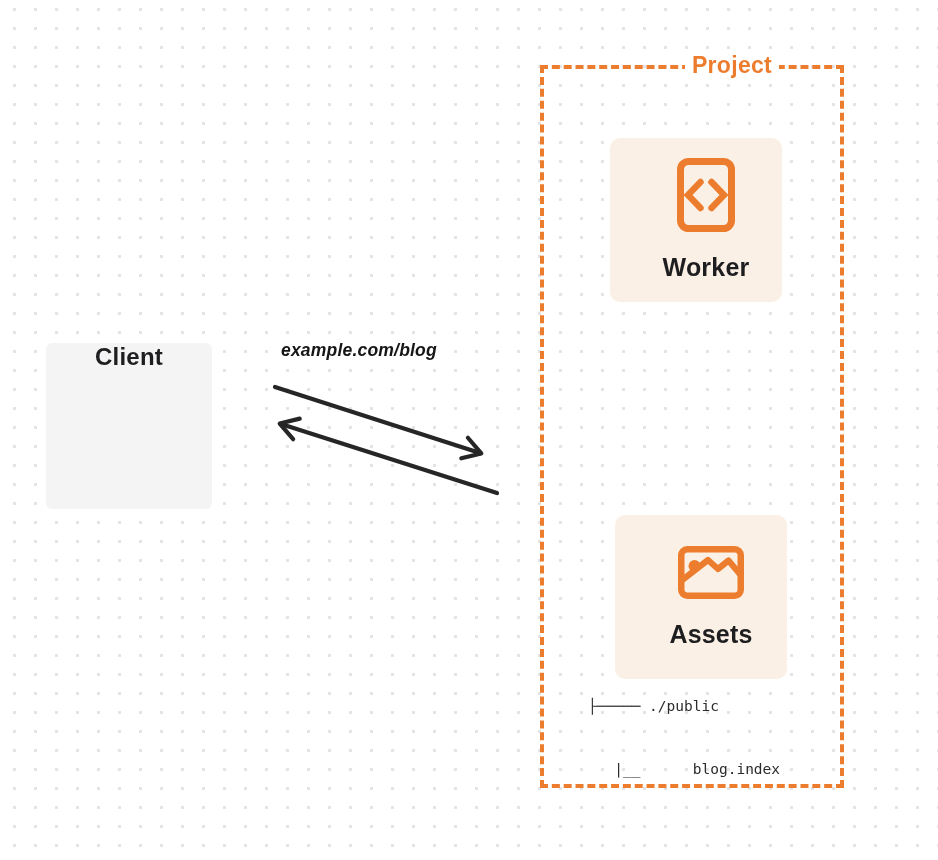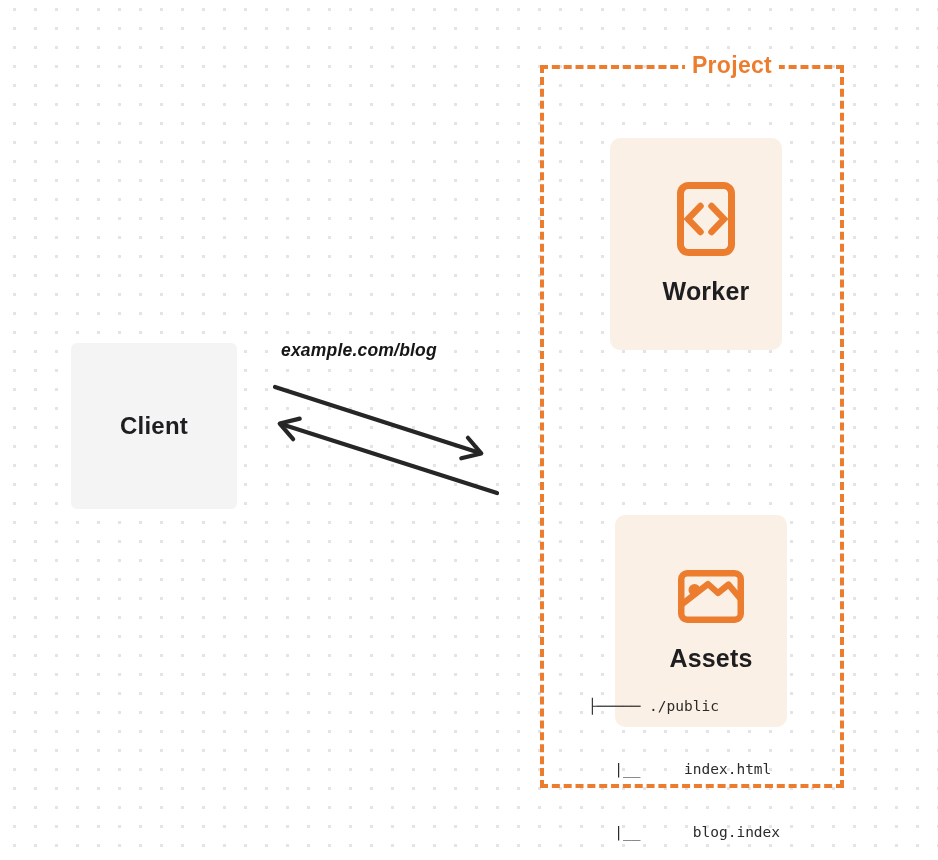--- a/index.html
+++ b/index.html
@@ -17,23 +17,23 @@
     position:relative;
     width:938px;height:860px;
     background-color:var(--page-bg);
     background-image:radial-gradient(circle, var(--dot) 1.7px, transparent 1.9px);
     background-size:21px 19px;
     background-position:4px 0px;
     overflow:hidden;
     font-family:"Liberation Sans", sans-serif;
   }
   .client-box{
-    position:absolute;left:71px;top:343px;width:166px;height:166px;
+    position:absolute;left:46px;top:343px;width:166px;height:166px;
     background:var(--client-bg);border-radius:6px;
-    display:flex;align-items:center;justify-content:center;
+    display:flex;align-items:flex-start;justify-content:center;
   }
   .client-box .label{
     font-size:24px;font-weight:700;color:var(--text-dark);letter-spacing:.2px;
   }
   .request-label{
     position:absolute;left:281px;top:340px;
     font-size:17.5px;font-weight:700;color:#161616;letter-spacing:.2px;font-style:italic;
   }
   .arrows{position:absolute;left:0;top:0;width:938px;height:860px;pointer-events:none;}
   .project-box{
@@ -41,21 +41,21 @@
     border:4px dashed var(--accent);
   }
   .project-title{
     position:absolute;top:-17px;left:50%;transform:translateX(-50%);
     background:var(--page-bg);padding:0 7px;
     color:var(--accent);font-size:23px;font-weight:700;letter-spacing:.3px;
     white-space:nowrap;
     margin-left:40px;
   }
   .card{
-    position:absolute;width:172px;height:212px;border-radius:10px;
+    position:absolute;width:172px;height:164px;border-radius:10px;
     background:var(--card-bg);
     display:flex;flex-direction:column;align-items:center;justify-content:center;
     gap:21px;
     padding-left:20px;
   }
   .card .label{font-size:25px;font-weight:700;color:var(--text-dark);letter-spacing:.2px;}
   .worker-card{left:66px;top:69px;}
   .assets-card{left:71px;top:414px;margin-top:32px;}
   .file-tree{
     position:absolute;left:44px;top:585px;
@@ -101,19 +101,18 @@
       <svg width="66" height="53" viewBox="0 0 66 53">
         <rect x="3.25" y="3.25" width="59.5" height="46.5" rx="6" fill="none" stroke="#ED7D2E" stroke-width="6.5"></rect>
         <circle cx="16.5" cy="20" r="6" fill="#ED7D2E"></circle>
         <path d="M3 35 L30 14 L40 23 L50.5 14.5 L63.5 30" fill="none" stroke="#ED7D2E" stroke-width="6.2" stroke-linecap="round" stroke-linejoin="round"></path>
       </svg>
       <span class="label">Assets</span>
     </div>
 
     <div class="file-tree">
       <div>├───── ./public</div>
-      <div>   |__     index.html</div>
       <div>   |__      blog.index</div>
       
     </div>
   </div>
 
 </div>
 
 </body></html>

